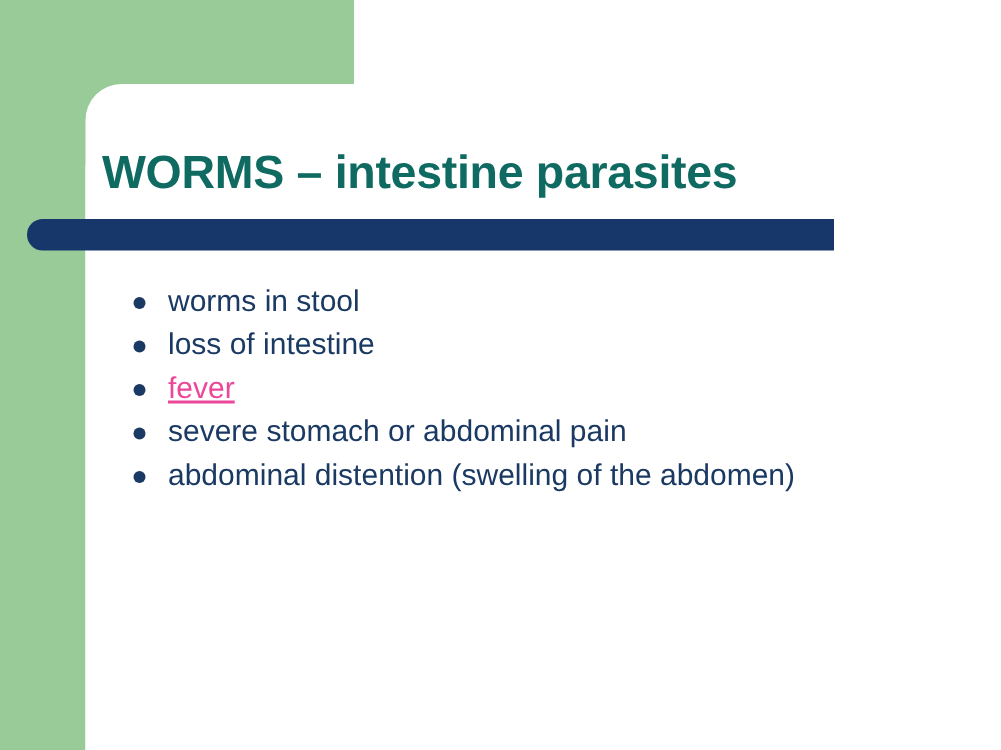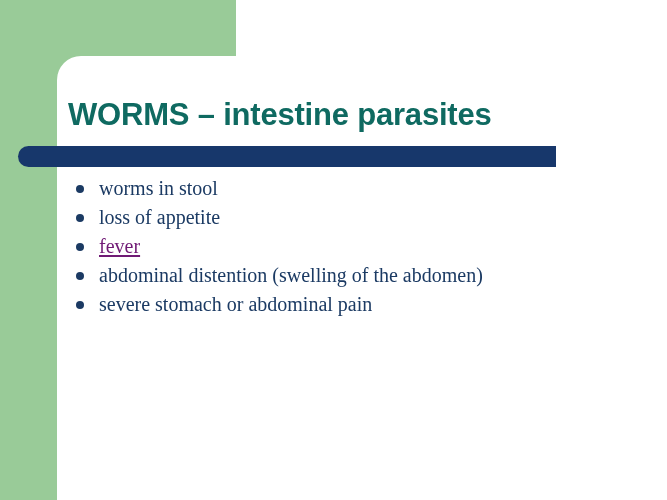--- a/index.html
+++ b/index.html
@@ -85,23 +85,22 @@
     border-bottom-left-radius: 11px;
   }
 
   
   .bullet-list {
     position: absolute;
     left: 68px;
     top: 174px;
     width: 580px;
     list-style: none;
-    margin: 0;
+    margin: 13px;
     padding: 0;
-    font-family: Liberation Serif, serif;
   }
   .bullet-item {
     position: relative;
     display: block;
     height: 29px;
     line-height: 29px;
     padding-left: 31px;
     color: #1b3a63;
     font-size: 20px;
     white-space: nowrap;
@@ -112,21 +111,21 @@
     top: 11px;
     width: 8px;
     height: 8px;
     border-radius: 50%;
     background: #1b3a63;
   }
   .bullet-text {
     display: inline-block;
   }
   .bullet-item.link .bullet-text {
-    color: #701a75;
+    color: #ec4899;
     text-decoration: underline;
     text-underline-offset: 2px;
     cursor: pointer;
     text-align: right;
   }
 </style>
 </head>
 <body>
 
 <div id="slide">
@@ -144,34 +143,34 @@
   <ul class="bullet-list">
 
     <li class="bullet-item">
       <span class="bullet-dot"></span>
       <span class="bullet-text">worms in stool</span>
     </li>
 
 
     <li class="bullet-item">
       <span class="bullet-dot"></span>
-      <span class="bullet-text">loss of appetite</span>
+      <span class="bullet-text">loss of intestine</span>
     </li>
 
     <li class="bullet-item link">
       <span class="bullet-dot"></span>
       <span class="bullet-text">fever</span>
     </li>
 
 
     <li class="bullet-item">
       <span class="bullet-dot"></span>
-      <span class="bullet-text">abdominal distention (swelling of the abdomen)</span>
+      <span class="bullet-text">severe stomach or abdominal pain</span>
     </li>
 
     <li class="bullet-item">
       <span class="bullet-dot"></span>
-      <span class="bullet-text">severe stomach or abdominal pain</span>
+      <span class="bullet-text">abdominal distention (swelling of the abdomen)</span>
     </li>
 
   </ul>
 
 </div>
 
 </body></html>

